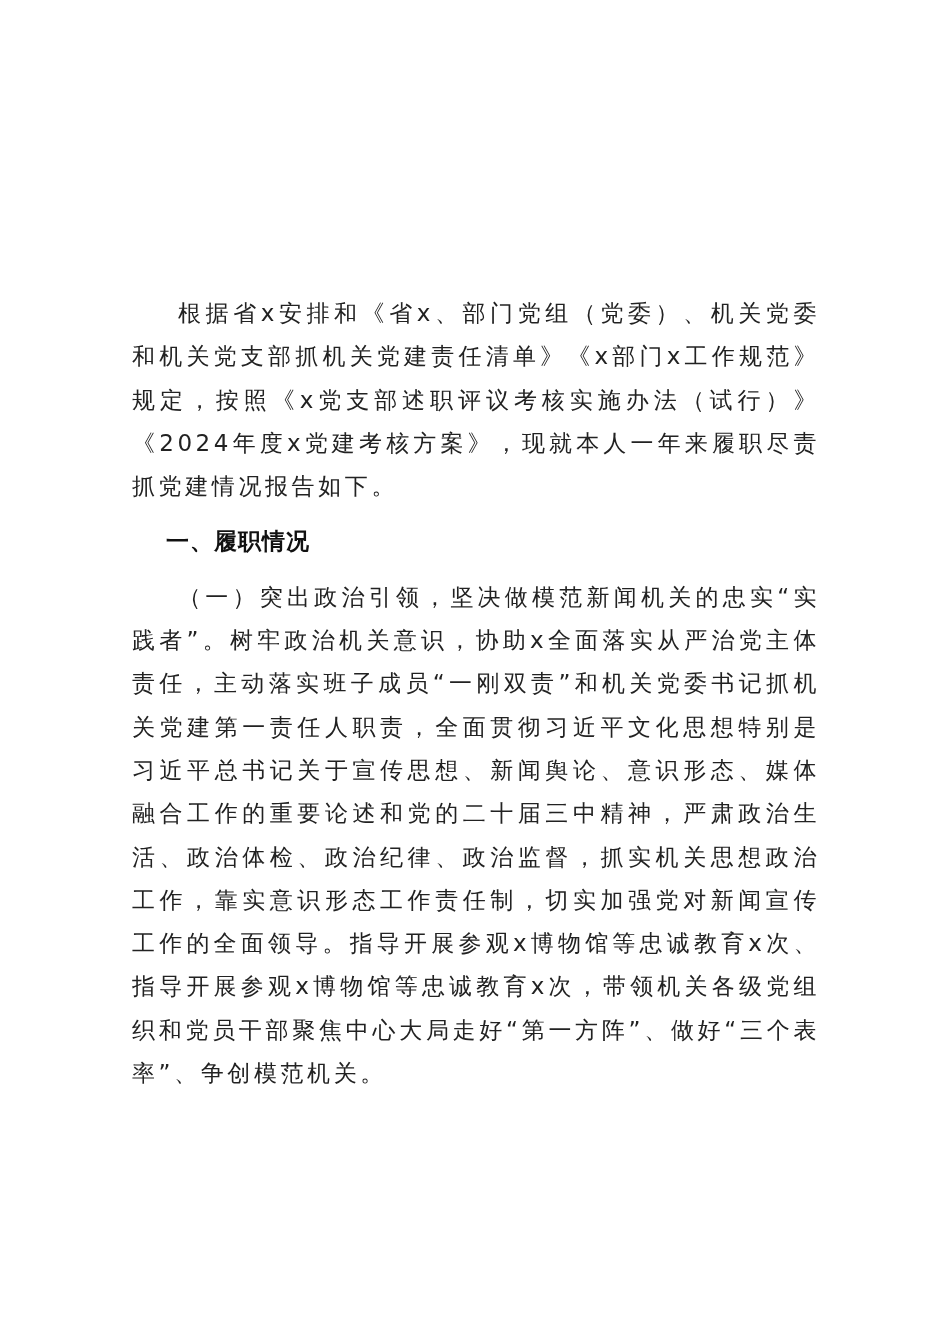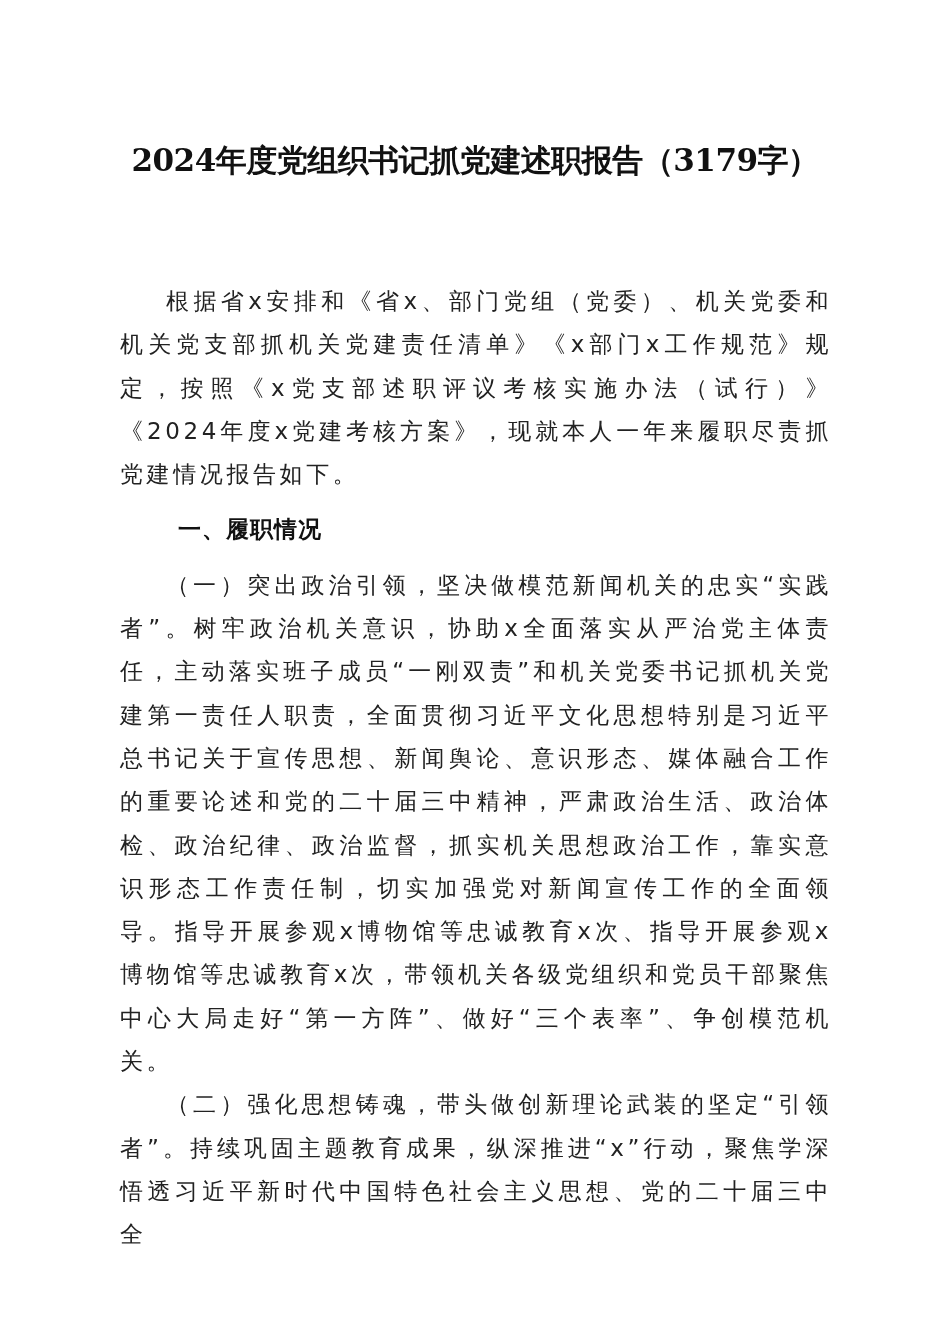--- a/index.html
+++ b/index.html
@@ -12,28 +12,26 @@
     font-weight: bold; font-size: 31px; line-height: 44px; color: #111;
     letter-spacing: -0.5px;
   }
   .body {
     position: absolute; left: 120px; top: 280px; width: 712px;
     font-family: "DejaVu Sans", "Liberation Sans", sans-serif;
     font-size: 23px; line-height: 43.3px; color: #222;
     letter-spacing: 3.6px;
     text-align: justify;
   }
-  .para { margin: 0; text-indent: 2em; }
-  .heading { margin: 12px; text-indent: 2em; font-weight: bold; color: #111; letter-spacing: 1px; }
+  .para { margin: 12px; text-indent: 2em; }
+  .heading { margin: 0; text-indent: 2em; font-weight: bold; color: #111; letter-spacing: 1px; }
 </style>
 </head>
 <body>
 
 <div class="page">
-  <div class="title">2024年度党组织书记抓党建述职报告（3179字）</div>
 
   <div class="body">
     <p class="para">根据省x安排和《省x、部门党组（党委）、机关党委和机关党支部抓机关党建责任清单》《x部门x工作规范》规定，按照《x党支部述职评议考核实施办法（试行）》《2024年度x党建考核方案》，现就本人一年来履职尽责抓党建情况报告如下。</p>
     <p class="heading">一、履职情况</p>
     <p class="para">（一）突出政治引领，坚决做模范新闻机关的忠实“实践者”。树牢政治机关意识，协助x全面落实从严治党主体责任，主动落实班子成员“一刚双责”和机关党委书记抓机关党建第一责任人职责，全面贯彻习近平文化思想特别是习近平总书记关于宣传思想、新闻舆论、意识形态、媒体融合工作的重要论述和党的二十届三中精神，严肃政治生活、政治体检、政治纪律、政治监督，抓实机关思想政治工作，靠实意识形态工作责任制，切实加强党对新闻宣传工作的全面领导。指导开展参观x博物馆等忠诚教育x次、指导开展参观x博物馆等忠诚教育x次，带领机关各级党组织和党员干部聚焦中心大局走好“第一方阵”、做好“三个表率”、争创模范机关。</p>
-    <p class="para">（二）强化思想铸魂，带头做创新理论武装的坚定“引领者”。持续巩固主题教育成果，纵深推进“x”行动，聚焦学深悟透习近平新时代中国特色社会主义思想、党的二十届三中全</p>
   </div>
 </div>
 
 </body></html>

